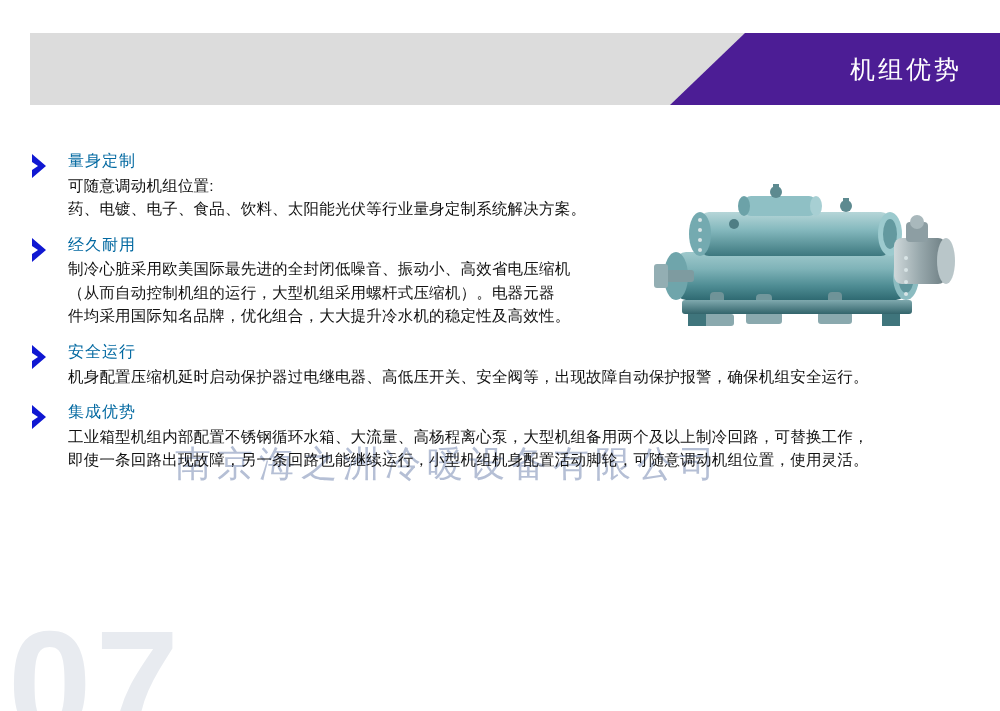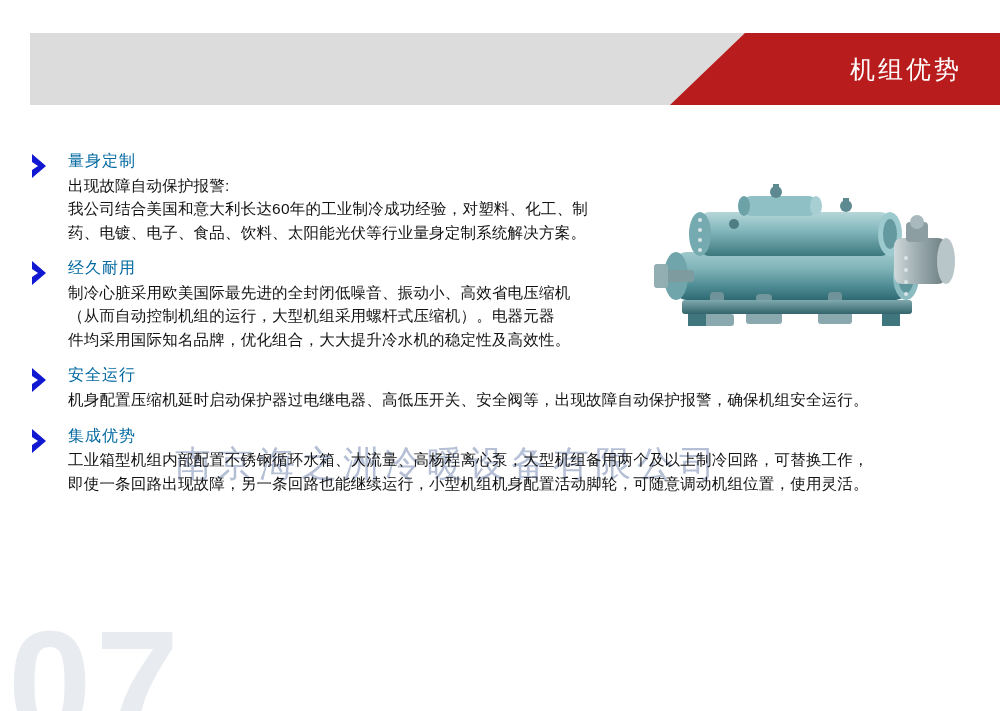--- a/index.html
+++ b/index.html
@@ -30,21 +30,21 @@
     width: 720px;
     height: 72px;
     background: #dcdcdc;
   }
   .header-blue {
     position: absolute;
     left: 640px;
     top: 0;
     width: 330px;
     height: 72px;
-    background: #b91c1c;
+    background: #4c1d95;
     clip-path: polygon(75px 0, 330px 0, 330px 72px, 0 72px);
   }
   .header-title {
     position: absolute;
     right: 38px;
     top: 50%;
     transform: translateY(-50%);
     color: #ffffff;
     font-size: 25px;
     letter-spacing: 3px;
@@ -223,22 +223,21 @@
 <div class="content">
 
   <div class="section">
     <span class="arrow-icon">
       <svg viewBox="0 0 26 26" width="26" height="26" xmlns="http://www.w3.org/2000/svg">
         <path d="M2 1 L16 13 L2 25 L2 17 L8 13 L2 9 Z" fill="#1018d2"></path>
       </svg>
     </span>
     <h3 class="section-title">量身定制</h3>
     <div class="section-body narrow">
-      <p>出现故障自动保护报警:</p>
-      <p>我公司结合美国和意大利长达60年的工业制冷成功经验，对塑料、化工、制</p>
+      <p>可随意调动机组位置:</p>
       <p>药、电镀、电子、食品、饮料、太阳能光伏等行业量身定制系统解决方案。</p>
     </div>
   </div>
 
   <div class="section">
     <span class="arrow-icon">
       <svg viewBox="0 0 26 26" width="26" height="26" xmlns="http://www.w3.org/2000/svg">
         <path d="M2 1 L16 13 L2 25 L2 17 L8 13 L2 9 Z" fill="#1018d2"></path>
       </svg>
     </span>

